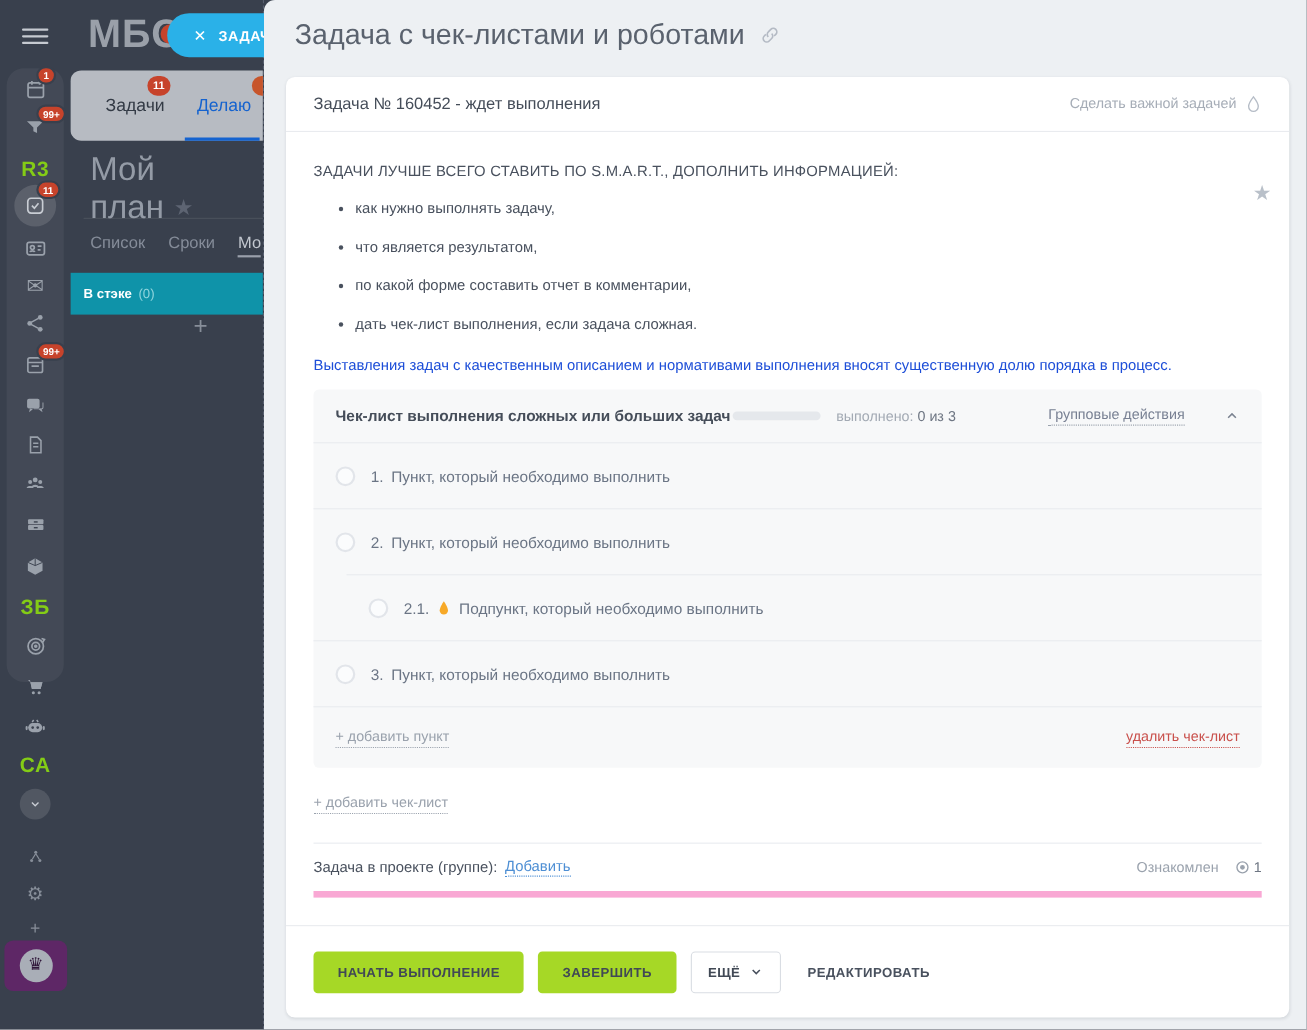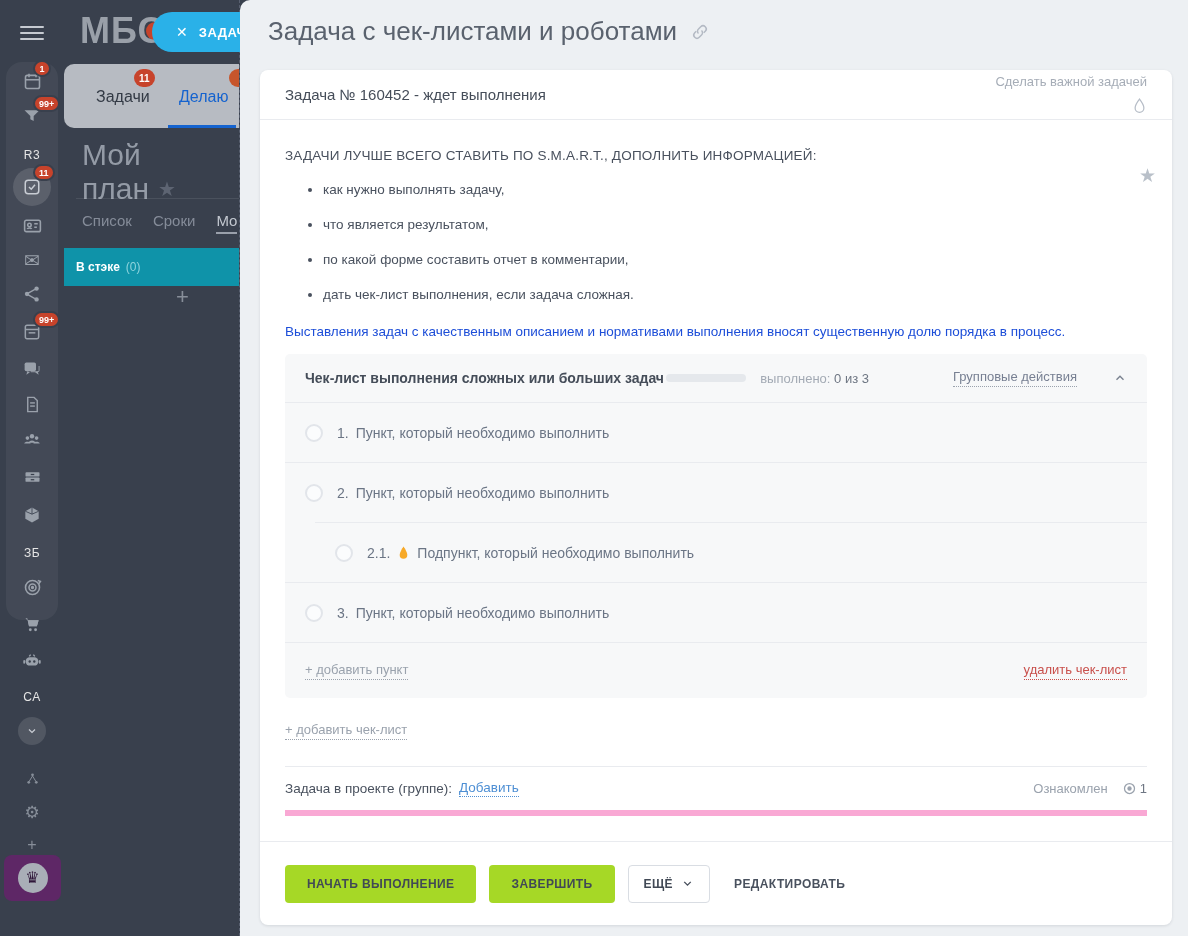--- a/index.html
+++ b/index.html
@@ -5,21 +5,21 @@
   * { box-sizing: border-box; margin: 0; padding: 0; }
   html,body { width:1188px; height:936px; }
   body { font-family:"Liberation Sans", sans-serif; }
   .app { position:relative; width:1188px; height:936px; background:#39404d; display:flex; overflow:hidden; }
 
   
   .rail { position:relative; width:64px; flex:0 0 64px; height:100%; }
   .rail-pill { position:absolute; left:6px; top:62px; width:52px; height:558px; background:rgba(255,255,255,.05); border-radius:16px; }
   .ric { position:absolute; left:0; width:64px; height:26px; display:flex; align-items:center; justify-content:center; }
   .ric svg { display:block; }
-  .rail-label { color:#e5e5e5; font-size:12px; font-weight:normal; letter-spacing:.5px; }
+  .rail-label { color:#84cc16; font-size:19px; font-weight:bold; letter-spacing:.5px; }
   .bdg { position:absolute; top:-8px; left:33px; min-width:18px; height:17px; padding:0 4px; background:#c7432b; border:2px solid #39404d; border-radius:10px; color:#fff; font-size:9px; font-weight:bold; display:flex; align-items:center; justify-content:center; z-index:2; }
   .circle-wrap { width:38px; height:38px; border-radius:50%; background:rgba(255,255,255,.13); display:flex; align-items:center; justify-content:center; }
   .circle-sm { width:28px; height:28px; border-radius:50%; background:rgba(255,255,255,.12); display:flex; align-items:center; justify-content:center; }
   .glyph { color:#9aa1ab; font-size:18px; line-height:1; }
   .burger { width:24px; }
   .burger i { display:block; height:2px; background:#c6cad1; border-radius:1px; margin:4px 0; }
   .premium { position:absolute; left:4px; top:855px; width:57px; height:46px; background:#5e2766; border-radius:8px; display:flex; align-items:center; justify-content:center; }
   .premium .pcirc { width:30px; height:30px; border-radius:50%; background:#a9aeb7; display:flex; align-items:center; justify-content:center; }
   .premium .pcirc span { color:#30173a; font-size:16px; line-height:1; }
 
@@ -49,21 +49,21 @@
   .stack-bar .sc { color:#8ed4dd; font-size:12px; }
   .panel-add { position:absolute; left:112px; top:284px; font-size:22px; color:#878e99; font-weight:300; }
 
   
   .main { position:relative; z-index:3; flex:1; height:100%; background:#edf0f3; border-top-left-radius:10px; }
   .page-title { position:absolute; left:28px; top:16px; display:flex; align-items:center; gap:14px; }
   .page-title h1 { font-size:26px; font-weight:400; color:#5a626e; }
   .card { position:absolute; left:20px; right:16px; top:70px; bottom:11px; background:#fff; border-radius:8px; box-shadow:0 1px 3px rgba(31,45,61,.12); }
   .card-header { height:50px; border-bottom:1px solid #e9ebef; display:flex; align-items:center; padding:0 25px; }
   .card-header .ttl { font-size:15px; color:#454d59; }
-  .card-header .imp { margin-left:auto; display:flex; align-items:flex-end; gap:8px; color:#a6adb7; font-size:13px;flex-direction:column; }
+  .card-header .imp { margin-left:auto; display:flex; align-items:flex-start; gap:8px; color:#a6adb7; font-size:13px; }
   .card-body { position:relative; padding:0 25px; }
   .body-star { position:absolute; right:16px; top:16px; font-size:19px; color:#b9c0c9; }
   .desc-title { margin-top:28px; font-size:13.5px; color:#49515e; letter-spacing:.2px; }
   .desc-bullets { margin:14px 0 0 0; padding-left:38px; color:#49515e; font-size:13.5px; }
   .desc-bullets li { margin-bottom:9px; line-height:26px; }
   .desc-note { margin-top:14px; font-size:13.5px; color:#1d4ed8; line-height:20px; }
 
   .checklist { margin-top:12px; background:#f7f8f9; border-radius:5px; }
   .cl-header { display:flex; align-items:center; padding:0 20px; height:48px;text-align:right; }
   .cl-header .cl-title { font-size:14px; font-weight:bold; color:#454d59; }

